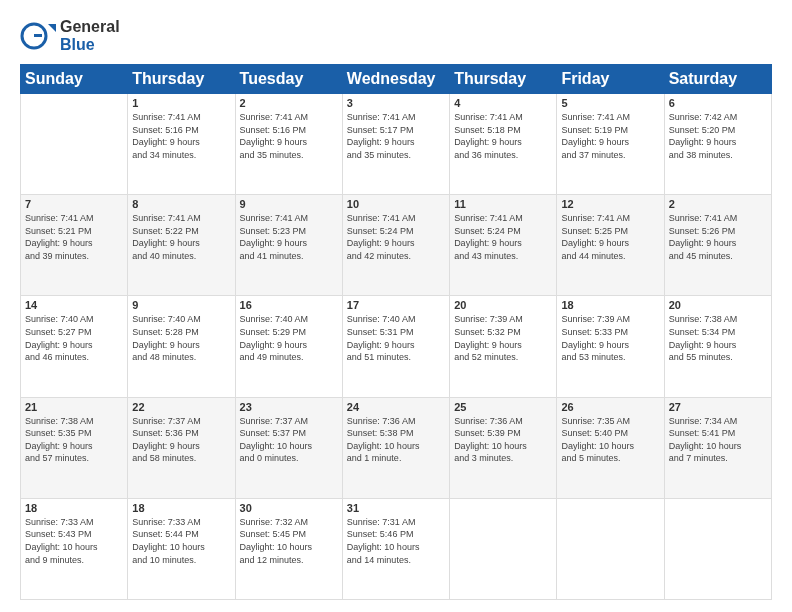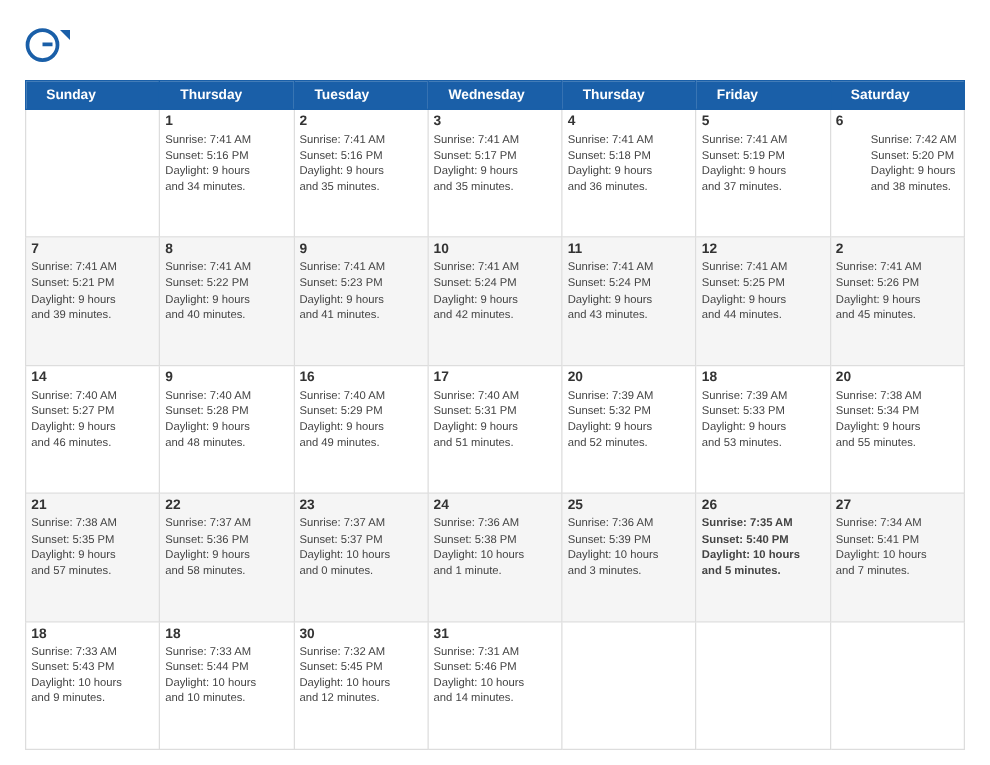--- a/index.html
+++ b/index.html
@@ -59,23 +59,23 @@
     .calendar {
       flex: 1;
       border: 1px solid #ccc;
       border-collapse: collapse;
       width: 100%;
       table-layout: fixed;
     }
     .calendar th {
       background: #1a5fa8;
       color: #fff;
-      font-size: 11px;
+      font-size: 16px;
       font-weight: bold;
-      padding: 5px 16px;
+      padding: 5px 4px;
       text-align: left;
       border: 1px solid #1a5fa8;
     }
     .calendar td {
       vertical-align: top;
       border: 1px solid #ddd;
       padding: 3px 4px;
       font-size: 9.5px;
       color: #333;
       background: #fff;
@@ -104,20 +104,24 @@
 <body>
 
 <div class="page">
   <div class="header">
     <div class="logo">
         <svg width="36" height="36" viewBox="0 0 36 36">
           <circle cx="14" cy="18" r="12" fill="none" stroke="#1a5fa8" stroke-width="3"></circle>
           <rect x="14" y="16" width="8" height="3" fill="#1a5fa8"></rect>
           <polygon points="28,6 36,6 36,14" fill="#1a5fa8"></polygon>
         </svg>
+        <div class="logo-text">
+          <span class="logo-general">General</span>
+          <span class="logo-blue">Blue</span>
+        </div>
       </div>
     <div class="title-area">
       <div class="month-title"></div>
       <div class="location"></div>
     </div>
   </div>
 
   <table class="calendar">
     <thead>
       <tr>
@@ -163,21 +167,21 @@
           </td>
           <td>
             <span class="day-num">5</span>
             <div class="day-info" style="white-space: pre-line;">Sunrise: 7:41 AM
 Sunset: 5:19 PM
 Daylight: 9 hours
 and 37 minutes.</div>
           </td>
           <td>
             <span class="day-num">6</span>
-            <div class="day-info" style="white-space: pre-line; margin-left: 28px;">Sunrise: 7:42 AM
+            <div class="day-info" style="white-space: pre-line;">Sunrise: 7:42 AM
 Sunset: 5:20 PM
 Daylight: 9 hours
 and 38 minutes.</div>
           </td>
         </tr>
         <tr>
           <td>
             <span class="day-num">7</span>
             <div class="day-info" style="white-space: pre-line;">Sunrise: 7:41 AM
 Sunset: 5:21 PM
@@ -309,21 +313,21 @@
           </td>
           <td>
             <span class="day-num">25</span>
             <div class="day-info" style="white-space: pre-line;">Sunrise: 7:36 AM
 Sunset: 5:39 PM
 Daylight: 10 hours
 and 3 minutes.</div>
           </td>
           <td>
             <span class="day-num">26</span>
-            <div class="day-info" style="white-space: pre-line; font-weight: bold;">Sunrise: 7:35 AM
+            <div class="day-info" style="white-space: pre-line;">Sunrise: 7:35 AM
 Sunset: 5:40 PM
 Daylight: 10 hours
 and 5 minutes.</div>
           </td>
           <td>
             <span class="day-num">27</span>
             <div class="day-info" style="white-space: pre-line;">Sunrise: 7:34 AM
 Sunset: 5:41 PM
 Daylight: 10 hours
 and 7 minutes.</div>

